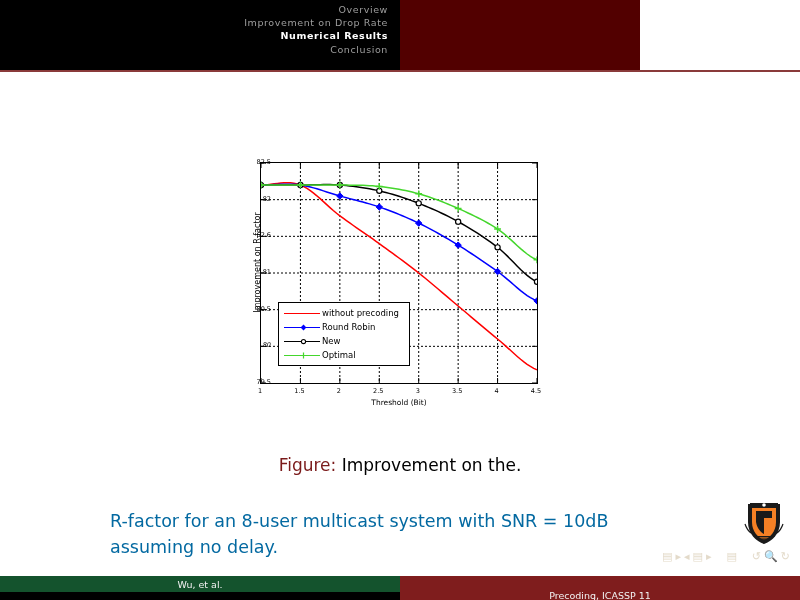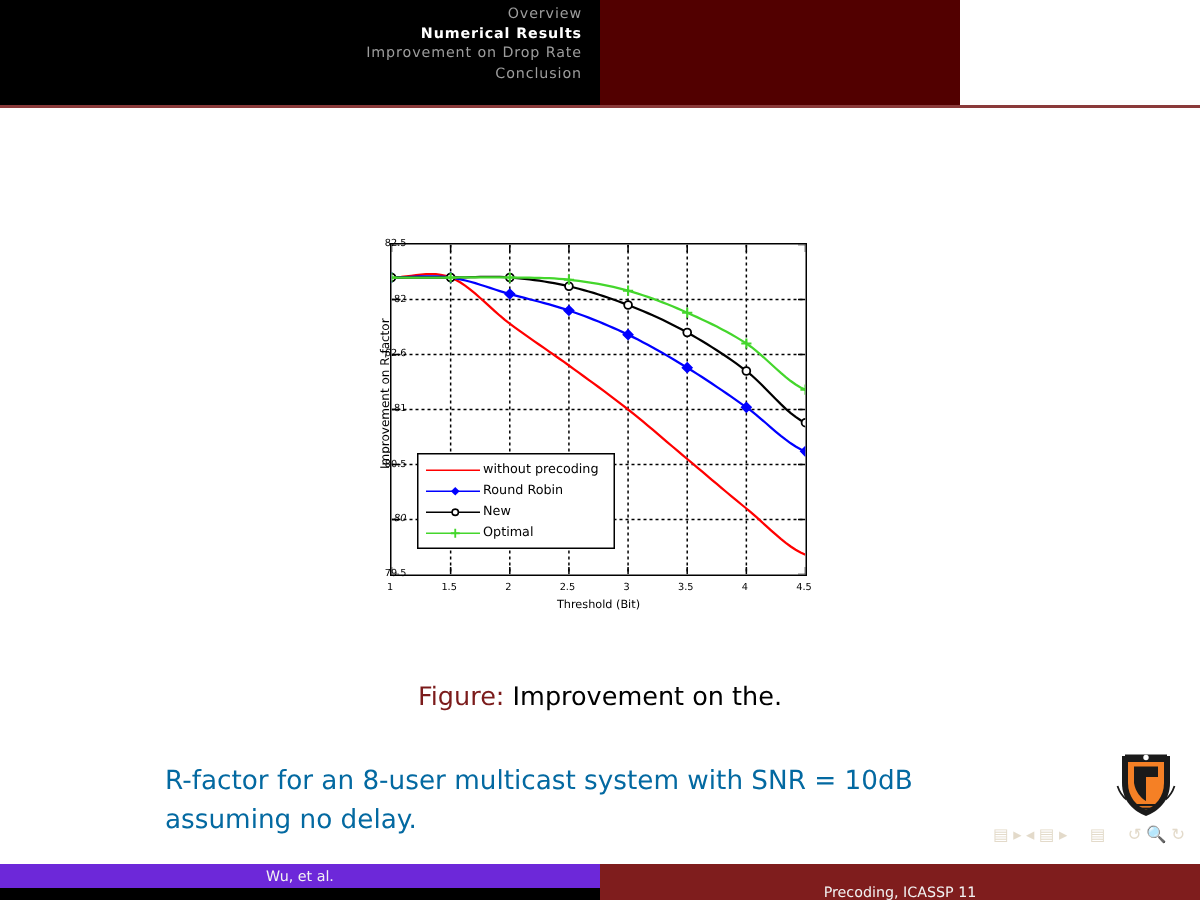--- a/index.html
+++ b/index.html
@@ -150,39 +150,39 @@
     display:flex;align-items:center;justify-content:flex-end;gap:3px;
   }
   .navsym{opacity:.95;}
   
   #footer{
     position:absolute;left:0;top:576px;width:800px;height:24px;
     background:#000;
     display:flex;
   }
   #footer-left{
-    width:400px;height:16px;background:#6d28d9;
+    width:400px;height:16px;background:#14532d;
     display:flex;align-items:center;justify-content:center;
     color:#f2f2f2;font-size:9.5px;
   }
   #footer-right{
     width:400px;height:38px;background:#7f1d1d;
     display:flex;align-items:center;justify-content:center;
     color:#f2f2f2;font-size:9.5px;text-align:right;
   }
 </style>
 </head>
 <body>
 
 <div id="header">
   <div id="header-left"></div>
   <div id="nav-list">
       <span class="nav-item">Overview</span>
+      <span class="nav-item">Improvement on Drop Rate</span>
       <span class="nav-item current">Numerical Results</span>
-      <span class="nav-item">Improvement on Drop Rate</span>
       <span class="nav-item">Conclusion</span>
     </div>
 </div>
 <div id="header-rule"></div>
 
 <div id="figure-block">
   <div id="chart-wrap">
     <div id="ylabel">Improvement on R-factor</div>
     <div id="yticks-holder"></div>
     <div id="xticks-holder"></div>

